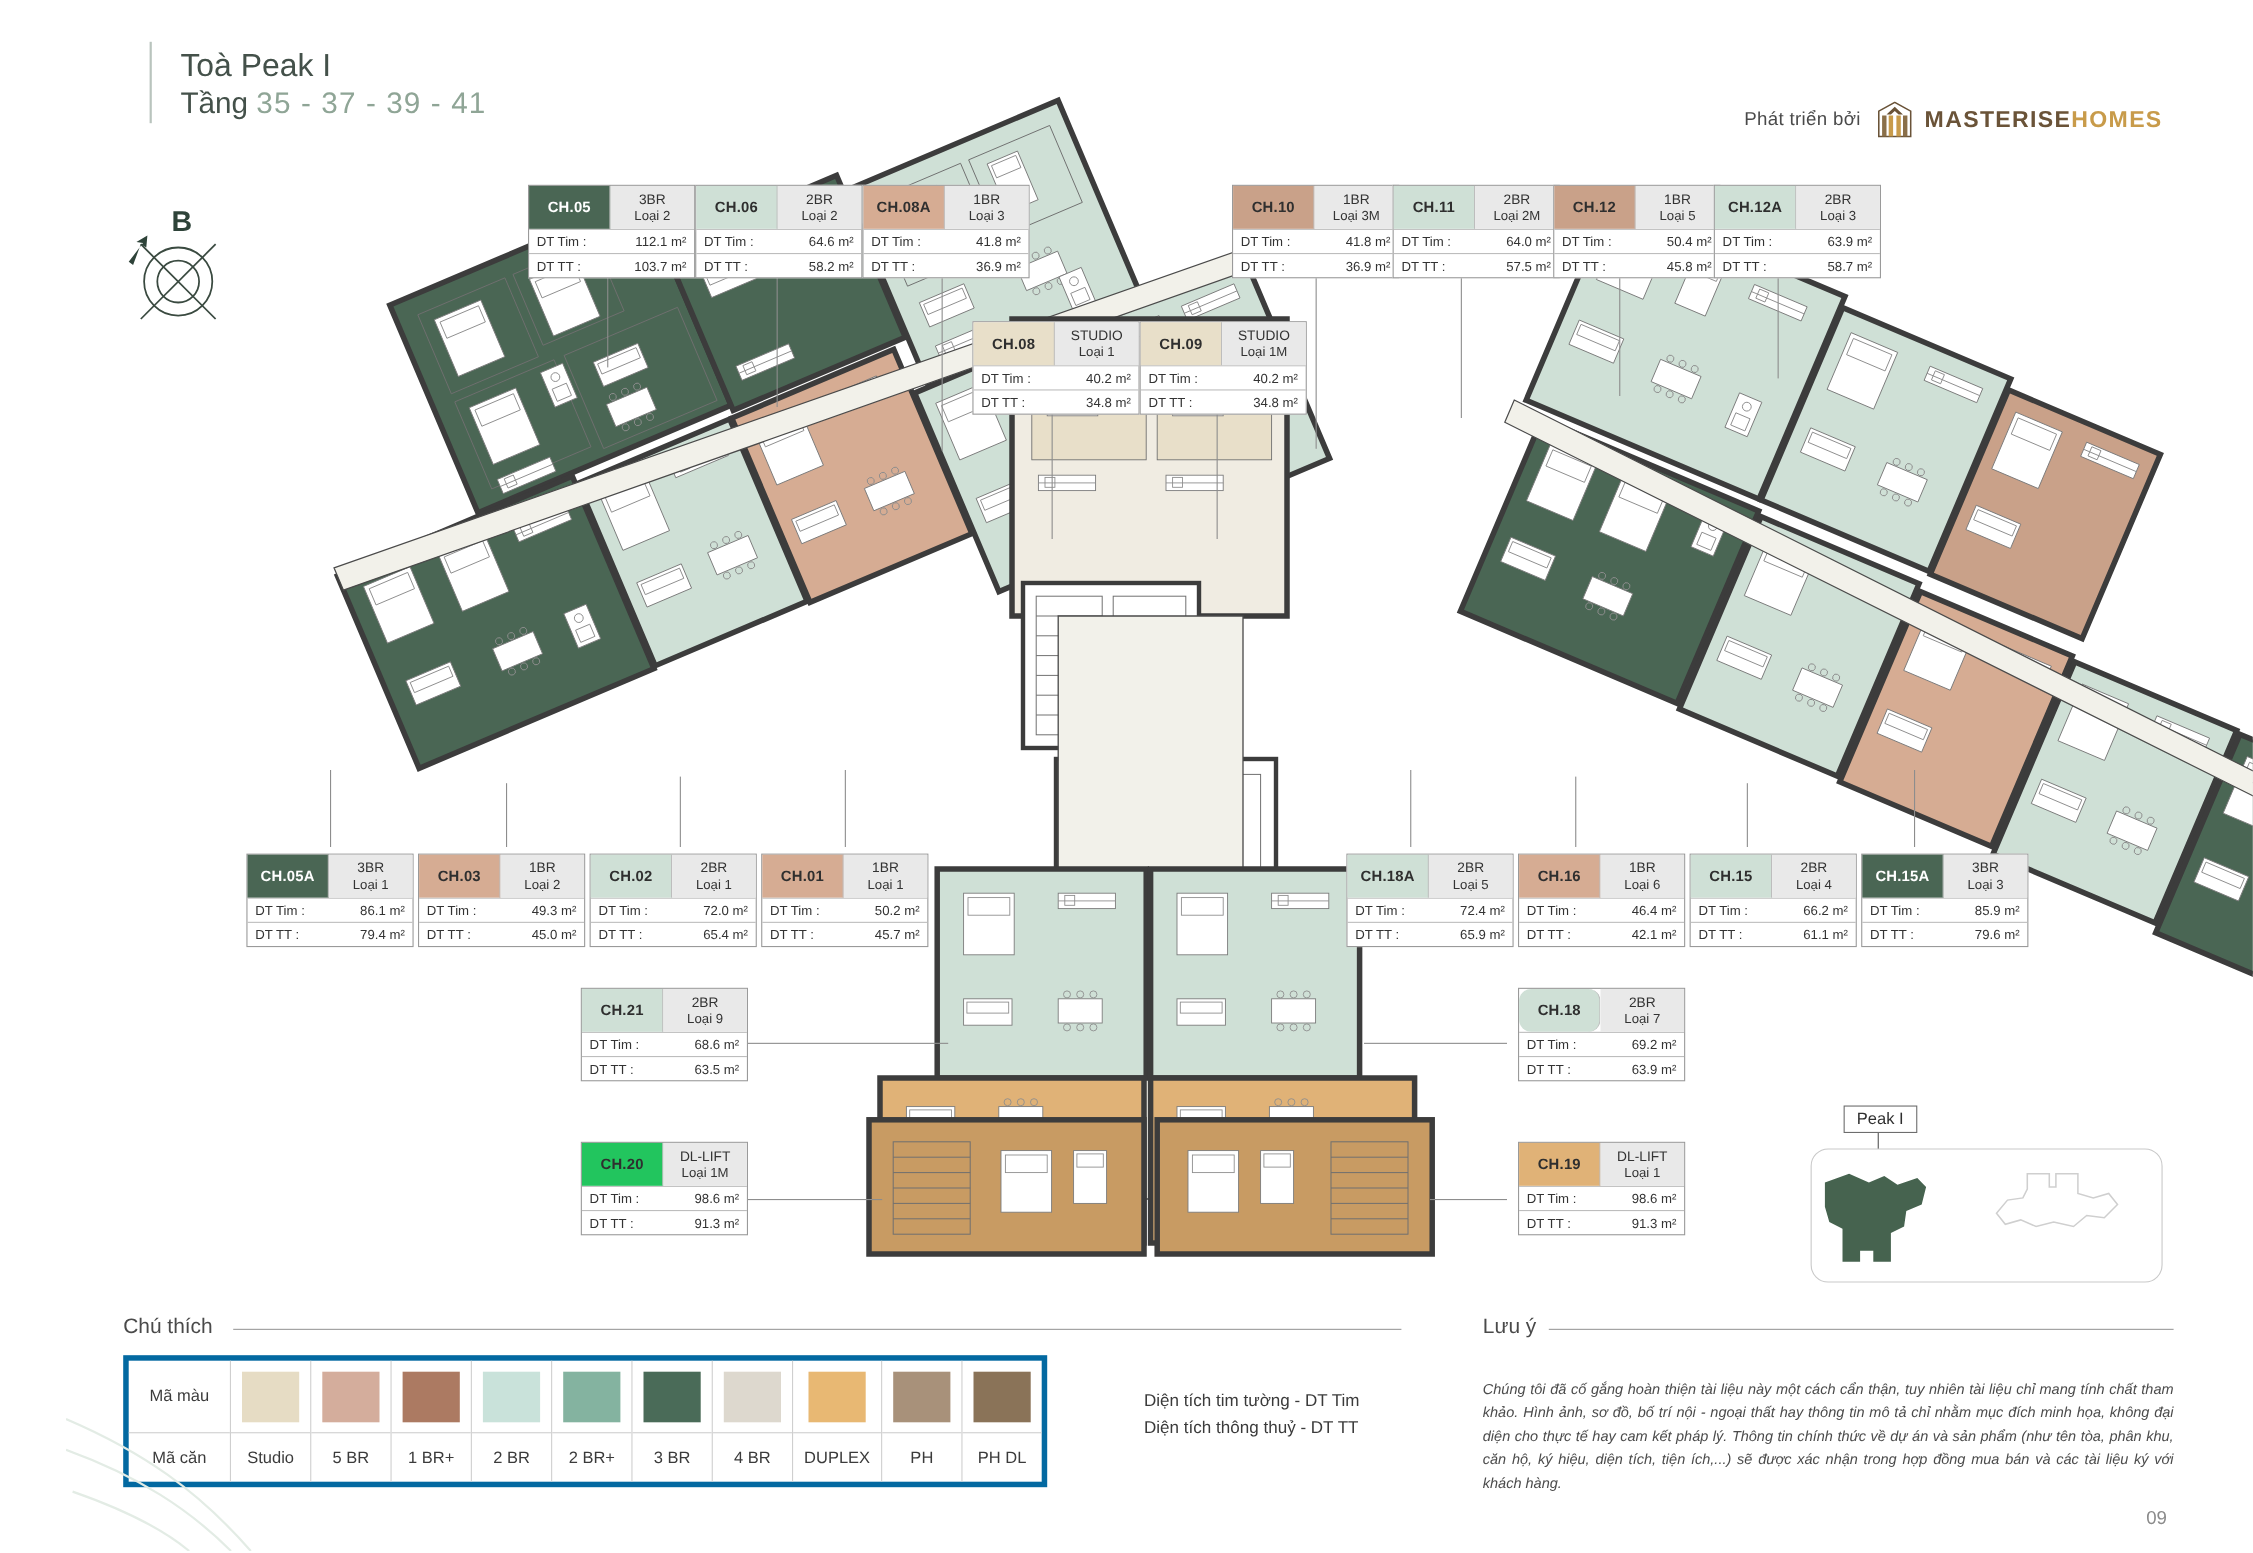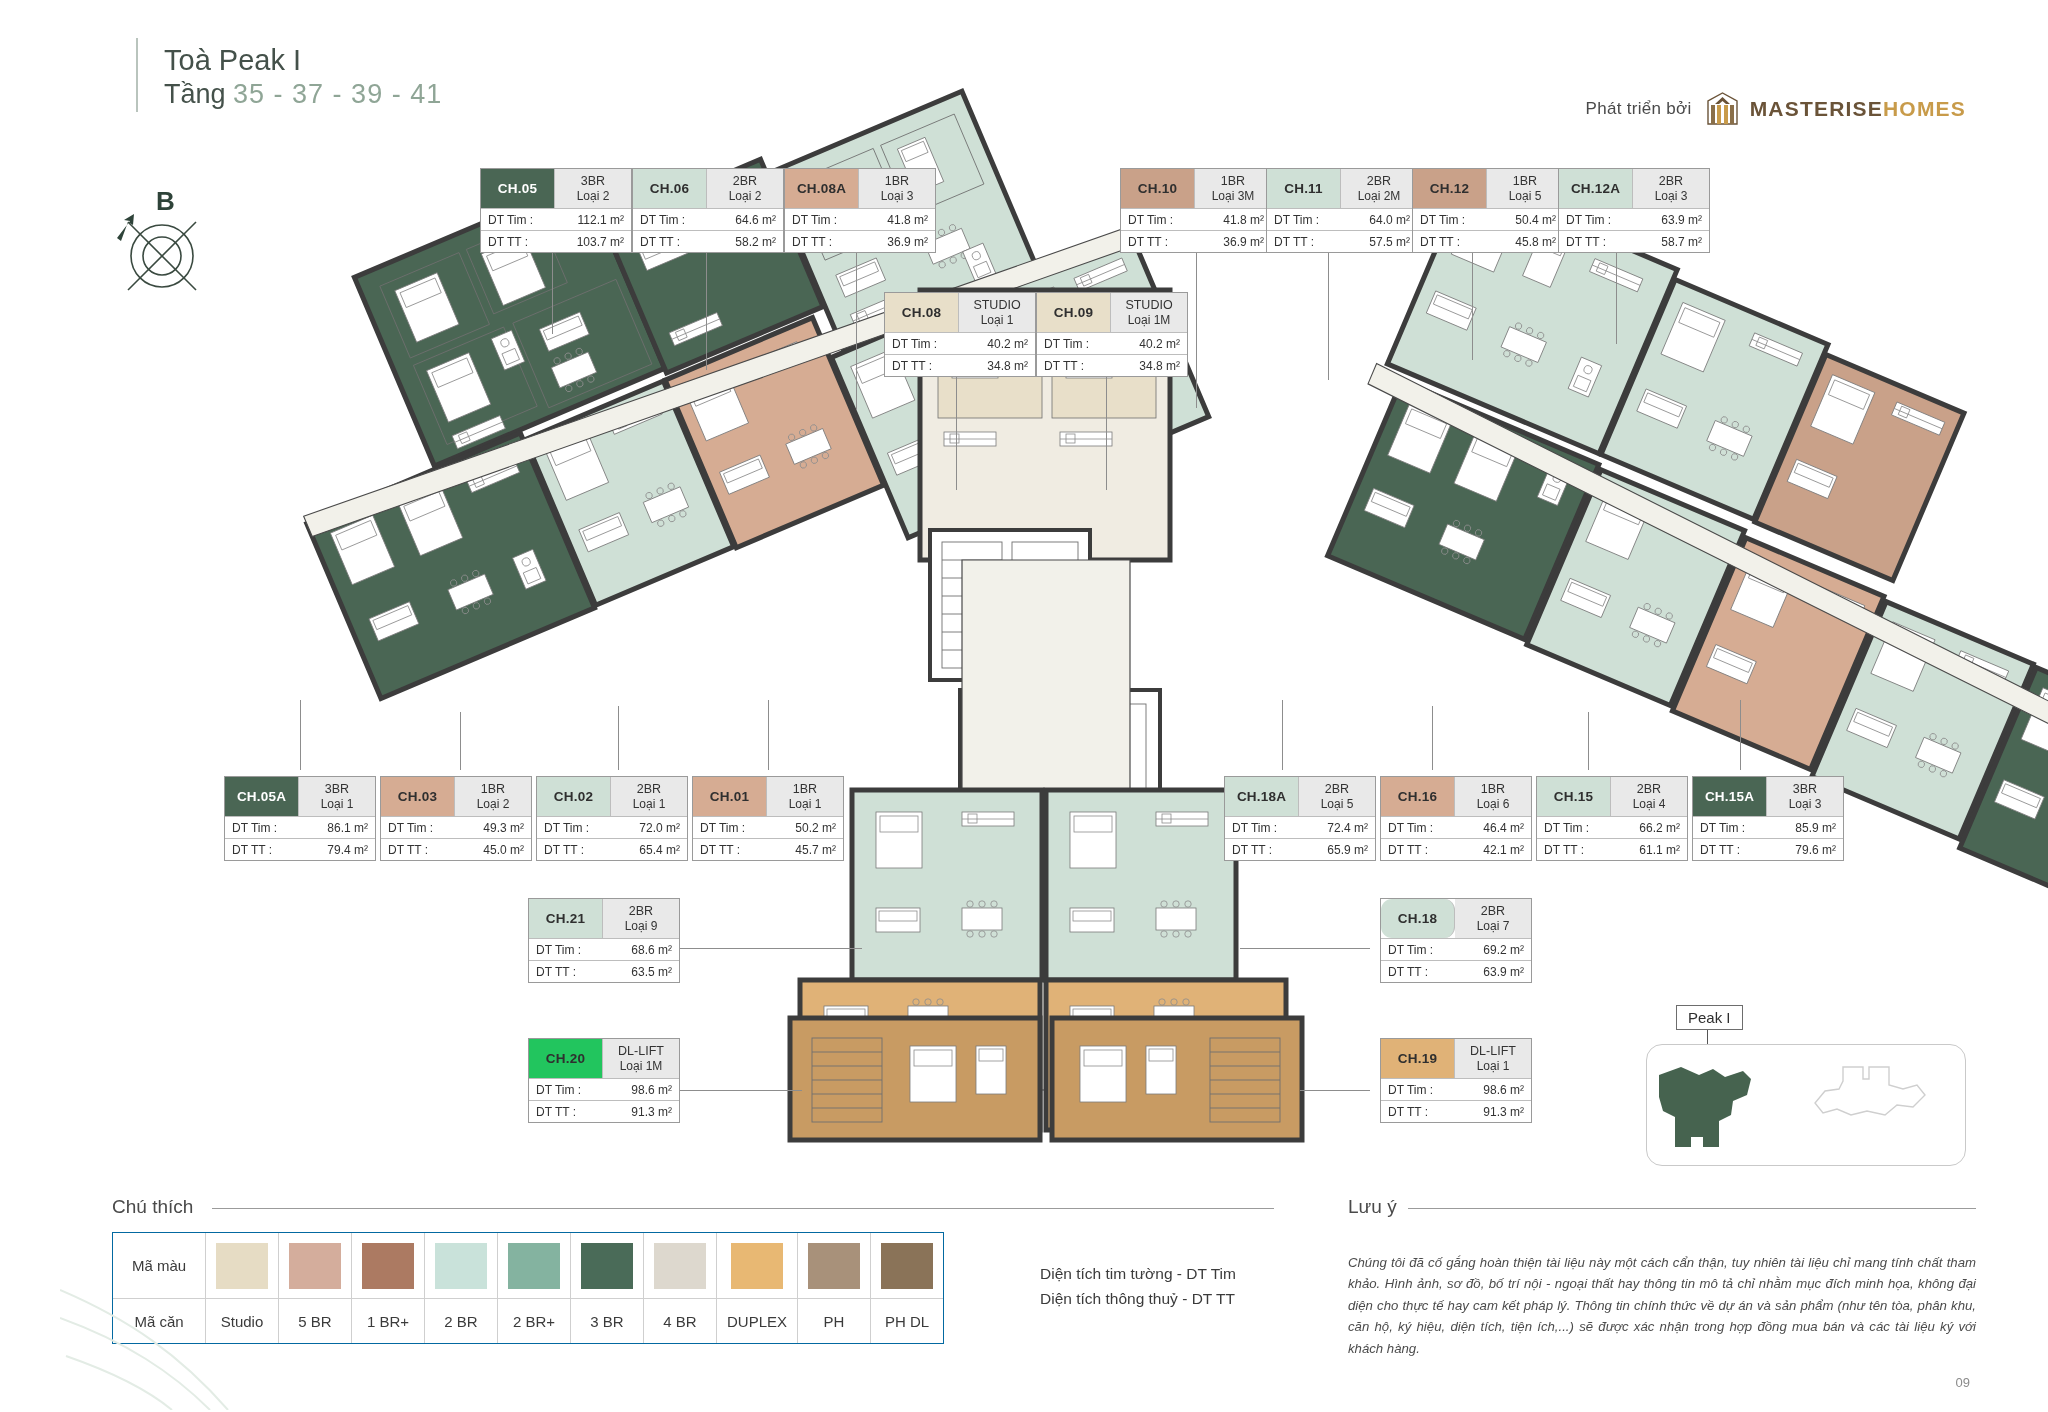--- a/index.html
+++ b/index.html
@@ -70,36 +70,36 @@
   .keymap { position:absolute; left:1646px; top:1044px; width:320px; height:122px;
             border:1px solid #c9c9c9; border-radius:16px; background:#fff; }
   .keytag { position:absolute; left:1676px; top:1005px; border:1px solid #6d6d6d;
             background:#fff; padding:3px 11px; font-size:15px; color:#2f2f2f; }
   .keytag-line { position:absolute; left:1707px; top:1030px; width:1px; height:44px; background:#555; }
 
   
   .sec-h { position:absolute; font-size:19px; color:#4a4a4a; }
   .sec-rule { position:absolute; height:1px; background:#9b9b9b; }
 
-  .legend { position:absolute; left:112px; top:1232px; border:1px solid #0369a1; display:flex; }
+  .legend { position:absolute; left:112px; top:1232px; border:5px solid #0369a1; display:flex; }
   .legend .col { border-right:1px solid #cfcfcf; display:flex; flex-direction:column; }
   .legend .col:last-child { border-right:none; }
   .legend .cell-top { height:66px; display:flex; align-items:center; justify-content:center;
                       border-bottom:1px solid #cfcfcf; padding:0 10px; }
   .legend .cell-bot { height:44px; display:flex; align-items:center; justify-content:center;
                       font-size:15px; color:#3b3b3b; padding:0 10px; white-space:nowrap; }
   .legend .head .cell-top, .legend .head .cell-bot { font-size:15px; color:#3b3b3b; width:92px; }
   .legend .sw { width:52px; height:46px; }
 
   .areanote { position:absolute; left:1040px; top:1262px; font-size:15.5px; color:#3b3b3b; line-height:1.6; }
 
   .note { position:absolute; left:1348px; top:1252px; width:628px;
           font-size:13.2px; line-height:1.62; color:#4b4b4b; font-style:italic; text-align:justify; }
 
-  .pageno { position:absolute; right:78px; bottom:22px; font-size:13px; color:#8b8b8b; }
+  .pageno { position:absolute; right:78px; bottom:22px; font-size:17px; color:#8b8b8b; }
 
   .swoosh { position:absolute; left:60px; top:1260px; width:260px; height:150px; pointer-events:none; }
 </style>
 </head>
 <body>
 
 <div id="page">
 
   <div class="header">
     <div class="title-div"></div>

